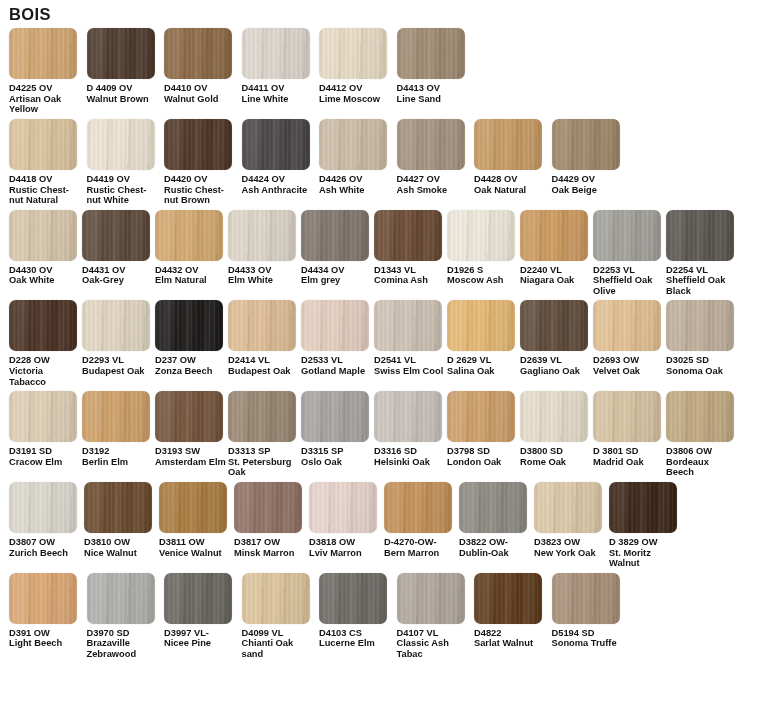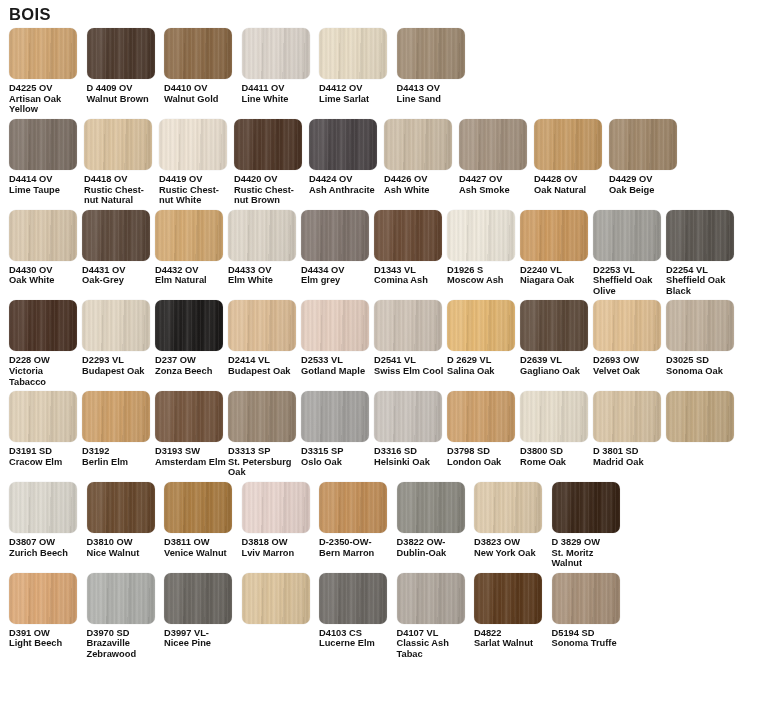--- a/index.html
+++ b/index.html
@@ -151,48 +151,37 @@
           </div>
         </div>
         <div class="cell">
           <div class="swatch" style="background: rgb(232, 220, 196);">
             <div class="grain"></div>
             <div class="grain2"></div>
             <div class="shade"></div>
           </div>
           <div class="caption">
             <span class="code">D4412 OV</span>
-            <span class="name">Lime Sarlat</span>
+            <span class="name">Lime Moscow</span>
           </div>
         </div>
         <div class="cell">
           <div class="swatch" style="background: rgb(160, 139, 114);">
             <div class="grain"></div>
             <div class="grain2"></div>
             <div class="shade"></div>
           </div>
           <div class="caption">
             <span class="code">D4413 OV</span>
             <span class="name">Line Sand</span>
           </div>
         </div>
       </div>
       <div class="row row-gap">
         <div class="cell">
-          <div class="swatch" style="background: rgb(125, 112, 101);">
-            <div class="grain"></div>
-            <div class="grain2"></div>
-            <div class="shade"></div>
-          </div>
-          <div class="caption">
-            <span class="code">D4414 OV</span>
-            <span class="name">Lime Taupe</span>
-          </div>
-        </div>
-        <div class="cell">
           <div class="swatch" style="background: rgb(221, 196, 159);">
             <div class="grain"></div>
             <div class="grain2"></div>
             <div class="shade"></div>
           </div>
           <div class="caption">
             <span class="code">D4418 OV</span>
             <span class="name">Rustic Chest-nut Natural</span>
           </div>
         </div>
@@ -597,20 +586,24 @@
             <span class="code">D 3801 SD</span>
             <span class="name">Madrid Oak</span>
           </div>
         </div>
         <div class="cell">
           <div class="swatch" style="background: rgb(194, 169, 130);">
             <div class="grain"></div>
             <div class="grain2"></div>
             <div class="shade"></div>
           </div>
+          <div class="caption">
+            <span class="code">D3806 OW</span>
+            <span class="name">Bordeaux Beech</span>
+          </div>
         </div>
       </div>
       <div class="row row-gap">
         <div class="cell">
           <div class="swatch" style="background: rgb(221, 217, 207);">
             <div class="grain"></div>
             <div class="grain2"></div>
             <div class="shade"></div>
           </div>
           <div class="caption">
@@ -634,38 +627,49 @@
             <div class="grain"></div>
             <div class="grain2"></div>
             <div class="shade"></div>
           </div>
           <div class="caption">
             <span class="code">D3811 OW</span>
             <span class="name">Venice Walnut</span>
           </div>
         </div>
         <div class="cell">
+          <div class="swatch" style="background: rgb(145, 113, 100);">
+            <div class="grain"></div>
+            <div class="grain2"></div>
+            <div class="shade"></div>
+          </div>
+          <div class="caption">
+            <span class="code">D3817 OW</span>
+            <span class="name">Minsk Marron</span>
+          </div>
+        </div>
+        <div class="cell">
           <div class="swatch" style="background: rgb(232, 212, 205);">
             <div class="grain"></div>
             <div class="grain2"></div>
             <div class="shade"></div>
           </div>
           <div class="caption">
             <span class="code">D3818 OW</span>
             <span class="name">Lviv Marron</span>
           </div>
         </div>
         <div class="cell">
           <div class="swatch" style="background: rgb(196, 144, 88);">
             <div class="grain"></div>
             <div class="grain2"></div>
             <div class="shade"></div>
           </div>
           <div class="caption">
-            <span class="code">D-2350-OW-</span>
+            <span class="code">D-4270-OW-</span>
             <span class="name">Bern Marron</span>
           </div>
         </div>
         <div class="cell">
           <div class="swatch" style="background: rgb(141, 139, 130);">
             <div class="grain"></div>
             <div class="grain2"></div>
             <div class="shade"></div>
           </div>
           <div class="caption">
@@ -728,20 +732,24 @@
           <div class="caption">
             <span class="code">D3997 VL-</span>
             <span class="name">Nicee Pine</span>
           </div>
         </div>
         <div class="cell">
           <div class="swatch" style="background: rgb(221, 196, 156);">
             <div class="grain"></div>
             <div class="grain2"></div>
             <div class="shade"></div>
+          </div>
+          <div class="caption">
+            <span class="code">D4099 VL</span>
+            <span class="name">Chianti Oak sand</span>
           </div>
         </div>
         <div class="cell">
           <div class="swatch" style="background: rgb(110, 106, 101);">
             <div class="grain"></div>
             <div class="grain2"></div>
             <div class="shade"></div>
           </div>
           <div class="caption">
             <span class="code">D4103 CS</span>

